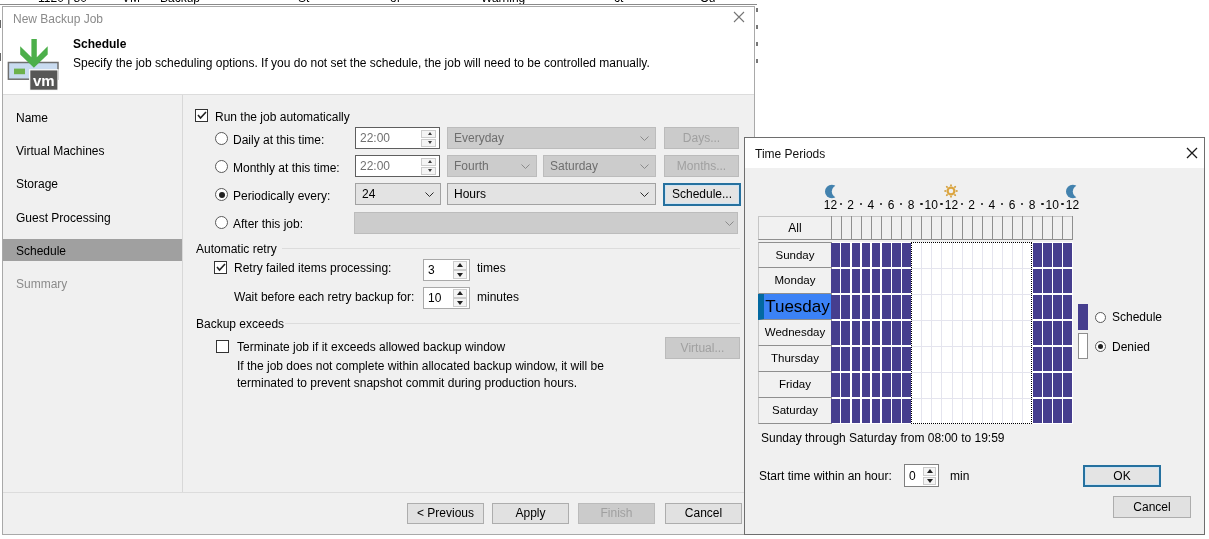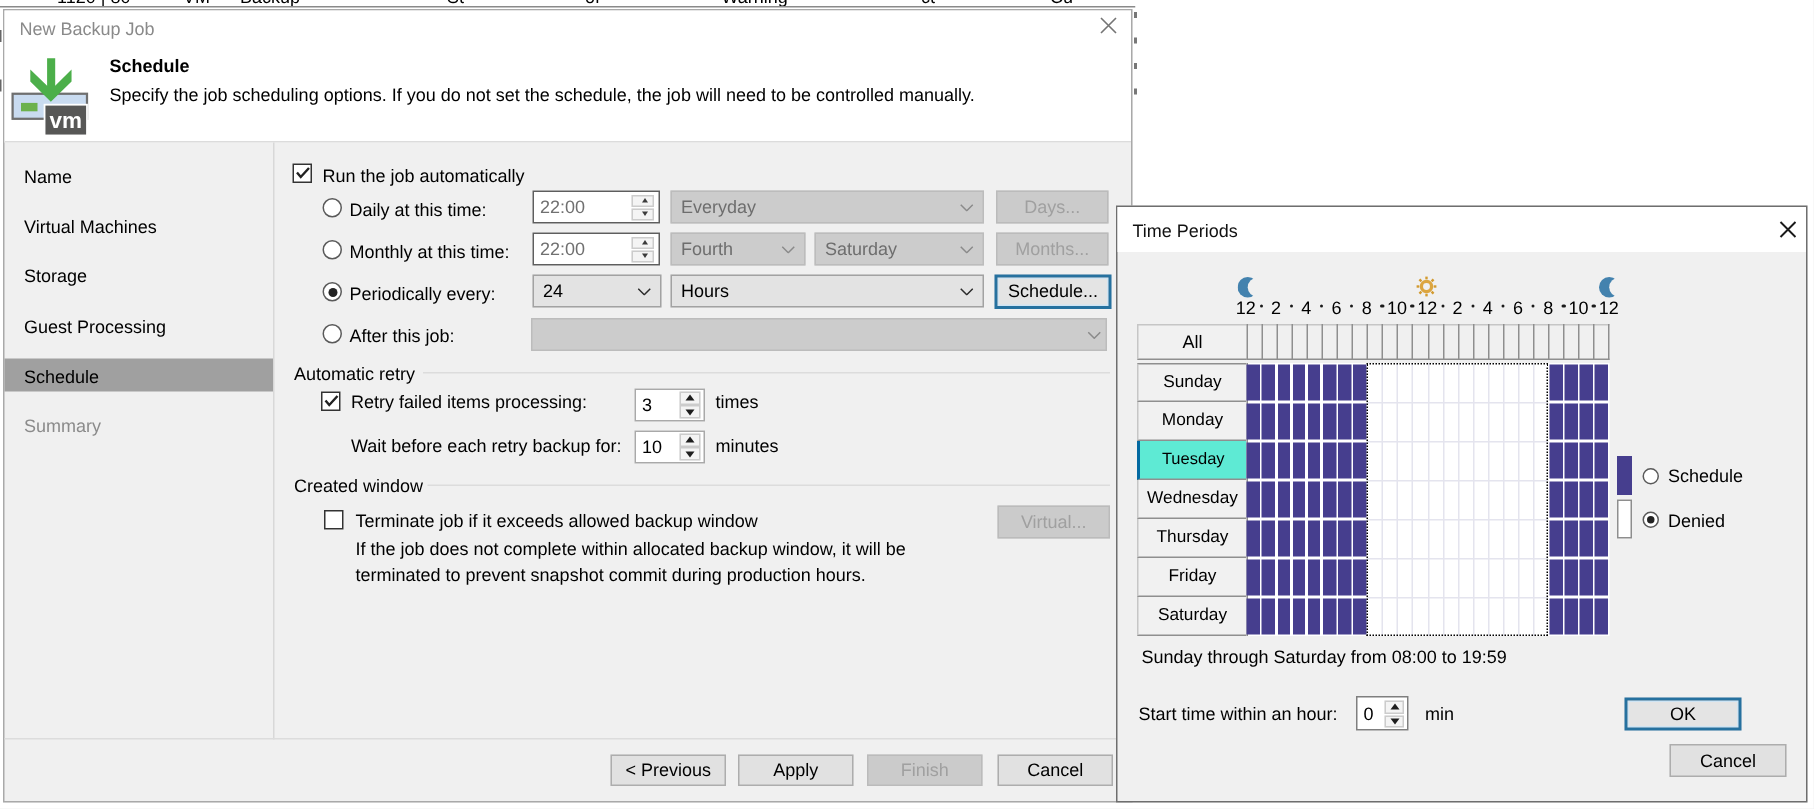--- a/index.html
+++ b/index.html
@@ -170,21 +170,21 @@
 <div class="lbl" style="left:234px;top:290px;">Wait before each retry backup for:</div>
 <div class="abs" style="left:423px;top:287px;width:47px;height:22px;background:#fff;border:1px solid #a9a9a9;">
   <div class="lbl" style="left:4px;top:3px;">10</div>
   <div class="spinbtn" style="right:2px;top:1px;width:14px;height:9px;"></div>
   <div class="spinbtn" style="right:2px;top:10px;width:14px;height:9px;"></div>
   <div class="tri" style="right:6px;top:3px;border-left:3.5px solid transparent;border-right:3.5px solid transparent;border-bottom:4.5px solid #1e1e1e;"></div>
   <div class="tri" style="right:6px;top:13px;border-left:3.5px solid transparent;border-right:3.5px solid transparent;border-top:4.5px solid #1e1e1e;"></div>
 </div>
 <div class="lbl" style="left:477px;top:290px;">minutes</div>
 
-<div class="lbl" style="left:196px;top:317px;">Created window</div>
+<div class="lbl" style="left:196px;top:317px;">Backup exceeds</div>
 <div class="abs" style="left:285px;top:323px;width:455px;height:1px;background:#dcdcdc;"></div>
 <div class="cb" style="left:216px;top:340px;"></div>
 <div class="lbl" style="left:237px;top:340px;">Terminate job if it exceeds allowed backup window</div>
 <div class="btn dis" style="left:665px;top:337px;width:75px;height:22px;line-height:20px;">Virtual...</div>
 <div class="lbl" style="left:237px;top:359px;">If the job does not complete within allocated backup window, it will be</div>
 <div class="lbl" style="left:237px;top:376px;">terminated to prevent snapshot commit during production hours.</div>
 
 <div class="abs" style="left:3px;top:492px;width:751px;height:1px;background:#dcdcdc;"></div>
 <div class="btn" style="left:407px;top:503px;width:77px;height:21px;line-height:19px;">&lt; Previous</div>
 <div class="btn" style="left:492px;top:503px;width:77px;height:21px;line-height:19px;">Apply</div>
@@ -309,21 +309,21 @@
     <div class="abs" style="left:1001.91px;top:216px;width:1px;height:24px;background:#8f8f8f;"></div>
     <div class="abs" style="left:1011.99px;top:216px;width:1px;height:24px;background:#8f8f8f;"></div>
     <div class="abs" style="left:1022.08px;top:216px;width:1px;height:24px;background:#8f8f8f;"></div>
     <div class="abs" style="left:1032.16px;top:216px;width:1px;height:24px;background:#8f8f8f;"></div>
     <div class="abs" style="left:1042.24px;top:216px;width:1px;height:24px;background:#8f8f8f;"></div>
     <div class="abs" style="left:1052.33px;top:216px;width:1px;height:24px;background:#8f8f8f;"></div>
     <div class="abs" style="left:1062.41px;top:216px;width:1px;height:24px;background:#8f8f8f;"></div>
     <div class="abs" style="left:1072.49px;top:216px;width:1px;height:24px;background:#8f8f8f;"></div>
     <div class="abs" style="left:758px;top:242px;width:73px;height:26px;background:#f1f1f1;border-left:1px solid #c6c6c6;border-top:1px solid #8f8f8f;border-bottom:1px solid #8f8f8f;text-align:center;line-height:25px;font-size:11.5px;">Sunday</div>
     <div class="abs" style="left:758px;top:268px;width:73px;height:26px;background:#f1f1f1;border-left:1px solid #c6c6c6;border-bottom:1px solid #8f8f8f;text-align:center;line-height:25px;font-size:11.5px;">Monday</div>
-    <div class="abs" style="left:758px;top:294px;width:73px;height:26px;background:#5eead4;border-left:2px solid #0369a1;border-bottom:1px solid #8f8f8f;text-align:center;line-height:25px;font-size:11px;">Tuesday</div>
+    <div class="abs" style="left:758px;top:294px;width:73px;height:26px;background:#3b82f6;border-left:6px solid #0369a1;border-bottom:1px solid #8f8f8f;text-align:center;line-height:25px;font-size:17px;">Tuesday</div>
     <div class="abs" style="left:758px;top:320px;width:73px;height:26px;background:#f1f1f1;border-left:1px solid #c6c6c6;border-bottom:1px solid #8f8f8f;text-align:center;line-height:25px;font-size:11.5px;">Wednesday</div>
     <div class="abs" style="left:758px;top:346px;width:73px;height:26px;background:#f1f1f1;border-left:1px solid #c6c6c6;border-bottom:1px solid #8f8f8f;text-align:center;line-height:25px;font-size:11.5px;">Thursday</div>
     <div class="abs" style="left:758px;top:372px;width:73px;height:26px;background:#f1f1f1;border-left:1px solid #c6c6c6;border-bottom:1px solid #8f8f8f;text-align:center;line-height:25px;font-size:11.5px;">Friday</div>
     <div class="abs" style="left:758px;top:398px;width:73px;height:26px;background:#f1f1f1;border-left:1px solid #c6c6c6;border-bottom:1px solid #8f8f8f;text-align:center;line-height:25px;font-size:11.5px;">Saturday</div>
     <div class="abs" style="left:830.5px;top:242px;width:242px;height:182px;background:#fff;"></div>
     <div class="abs" style="left:830.5px;top:242px;width:1px;height:182px;background:#8f8f8f;"></div>
     <div class="abs" style="left:921.25px;top:242px;width:1px;height:182px;background:#e4e4ee;"></div>
     <div class="abs" style="left:931.33px;top:242px;width:1px;height:182px;background:#e4e4ee;"></div>
     <div class="abs" style="left:941.41px;top:242px;width:1px;height:182px;background:#e4e4ee;"></div>
     <div class="abs" style="left:951.50px;top:242px;width:1px;height:182px;background:#e4e4ee;"></div>

